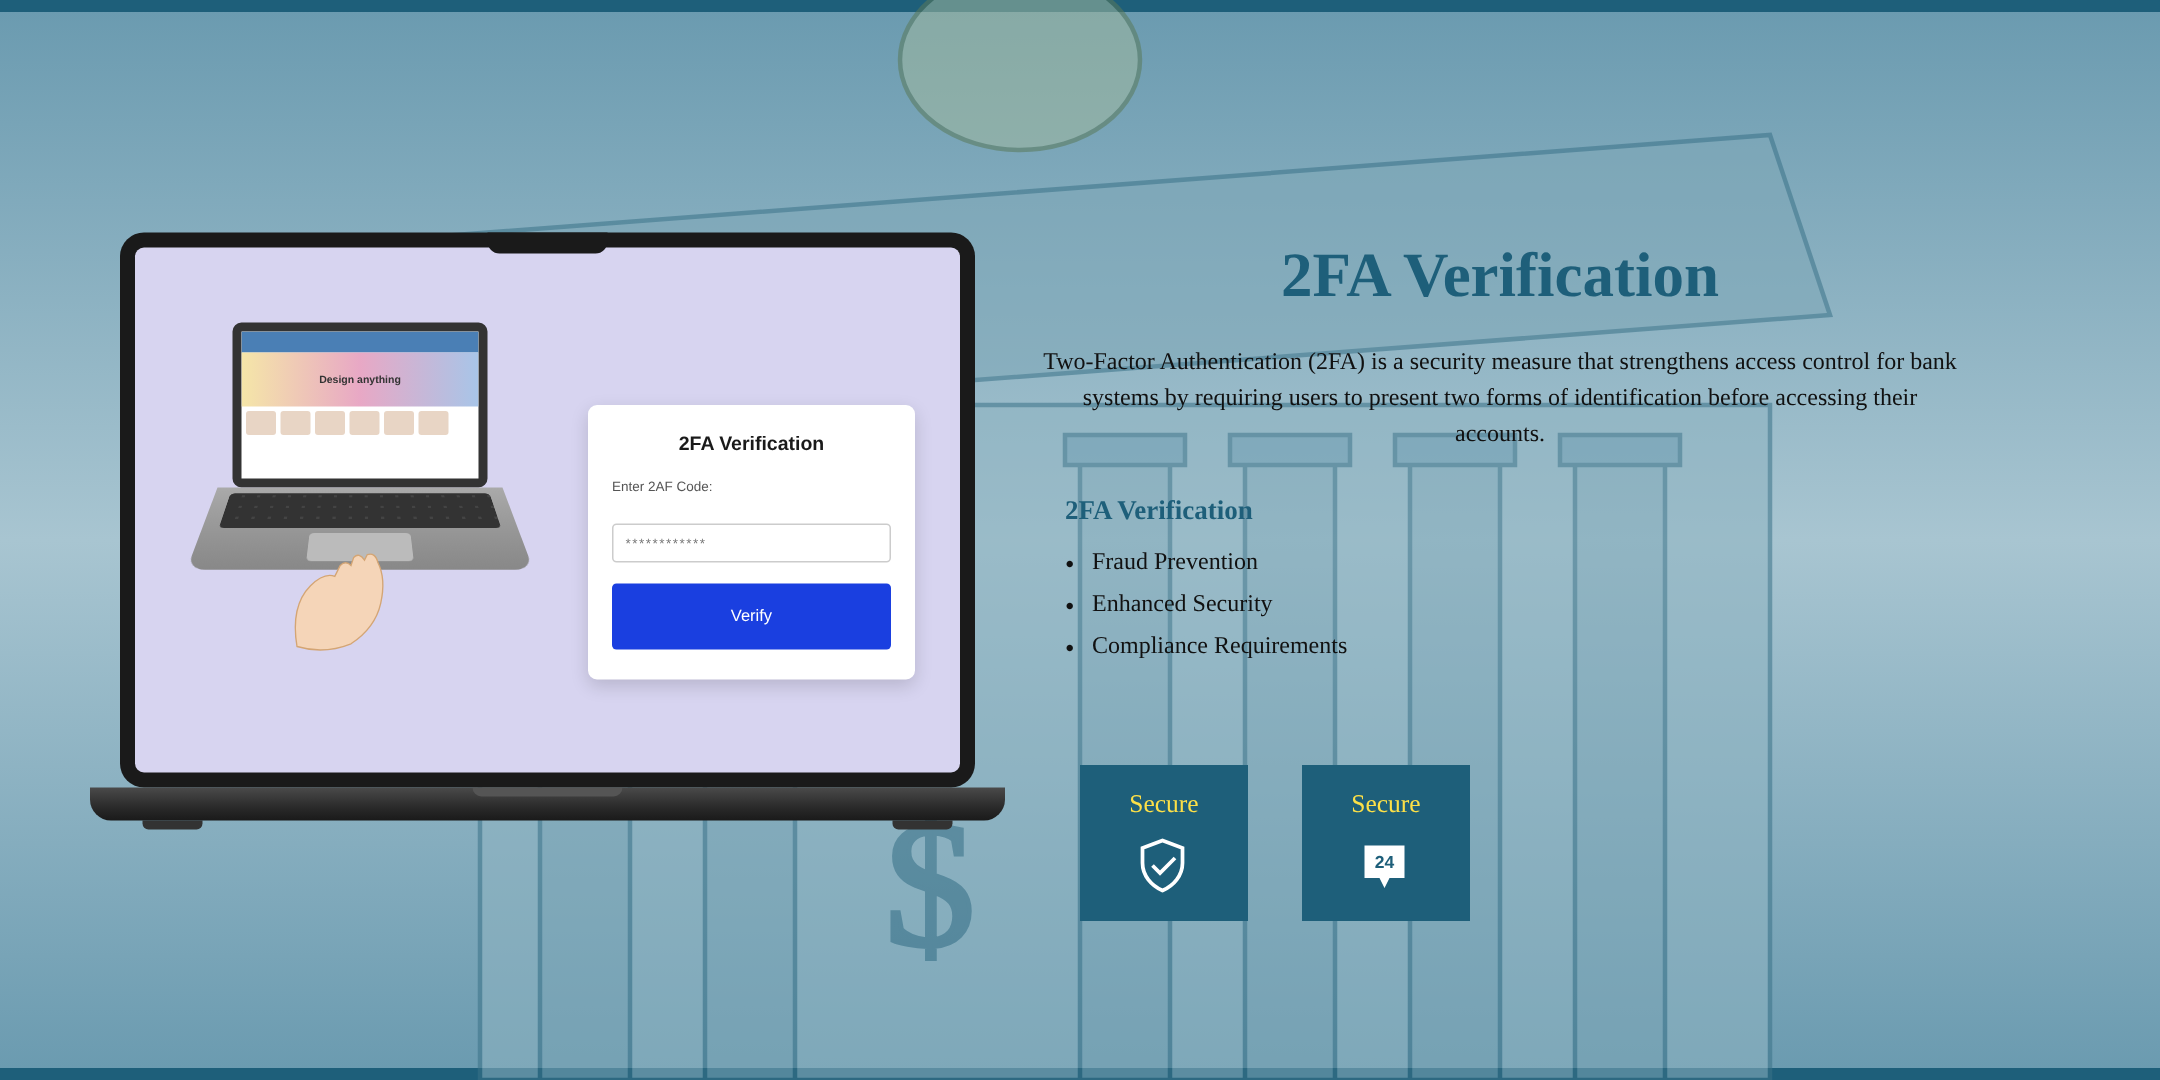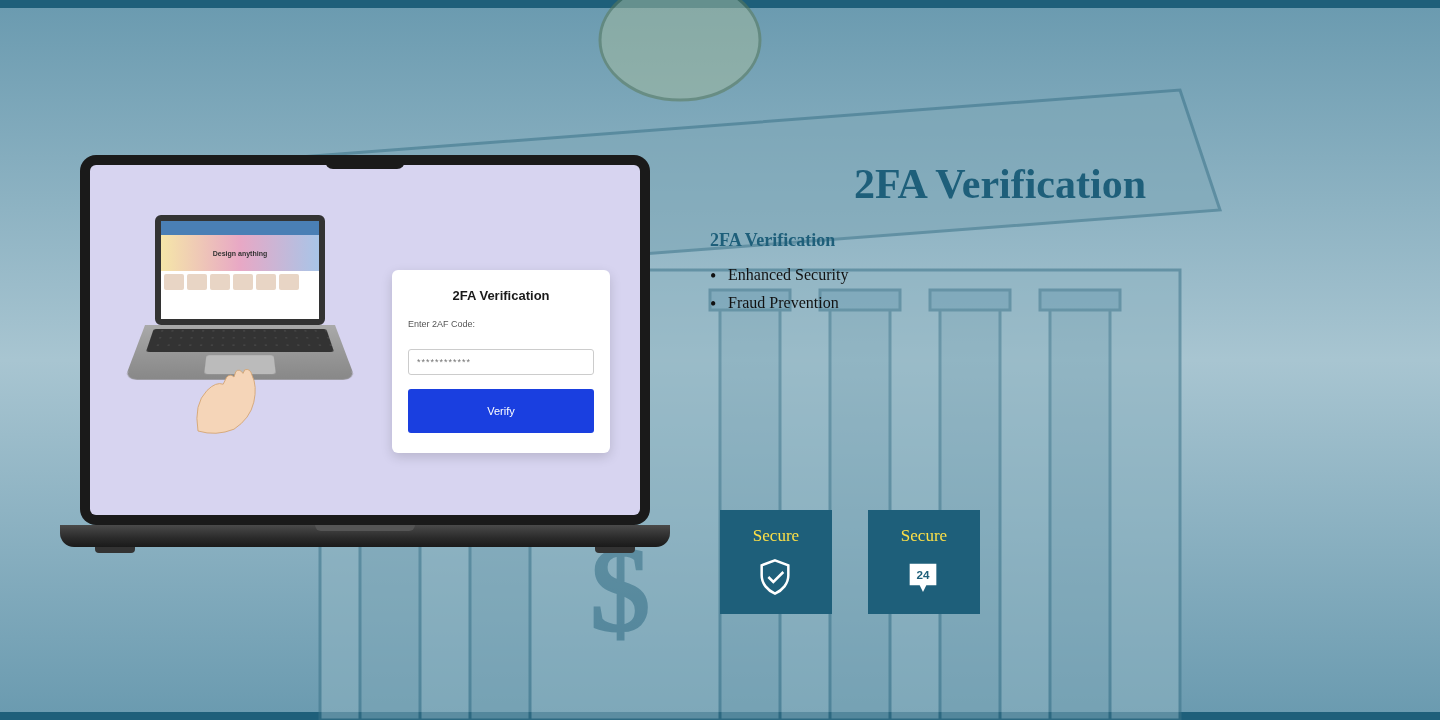--- a/index.html
+++ b/index.html
@@ -319,24 +319,26 @@
   </div>
   <div class="laptop-base"></div>
   <div class="laptop-feet">
       <span></span>
       <span></span>
     </div>
 </div>
 
 <div class="content">
   <h1 class="headline">2FA Verification</h1>
+  <p class="desc">Two-Factor Authentication (2FA) is a security measure that strengthens access control for bank systems by requiring users to present two forms of identification before accessing their accounts.</p>
   <div class="subhead">2FA Verification</div>
   <ul class="bullets">
+    <li>Fraud Prevention</li>
     <li>Enhanced Security</li>
-    <li>Fraud Prevention</li>
+    <li>Compliance Requirements</li>
   </ul>
 </div>
 
 <div class="tiles">
   <div class="tile">
     <div class="tile-label">Secure</div>
     <div class="tile-icon">
       <svg viewBox="0 0 48 48" fill="none" stroke="#fff" stroke-width="3">
         <path d="M24 4 L40 10 V22 C40 32 33 40 24 44 C15 40 8 32 8 22 V10 Z"></path>
         <path d="M16 24 L22 30 L34 18"></path>

